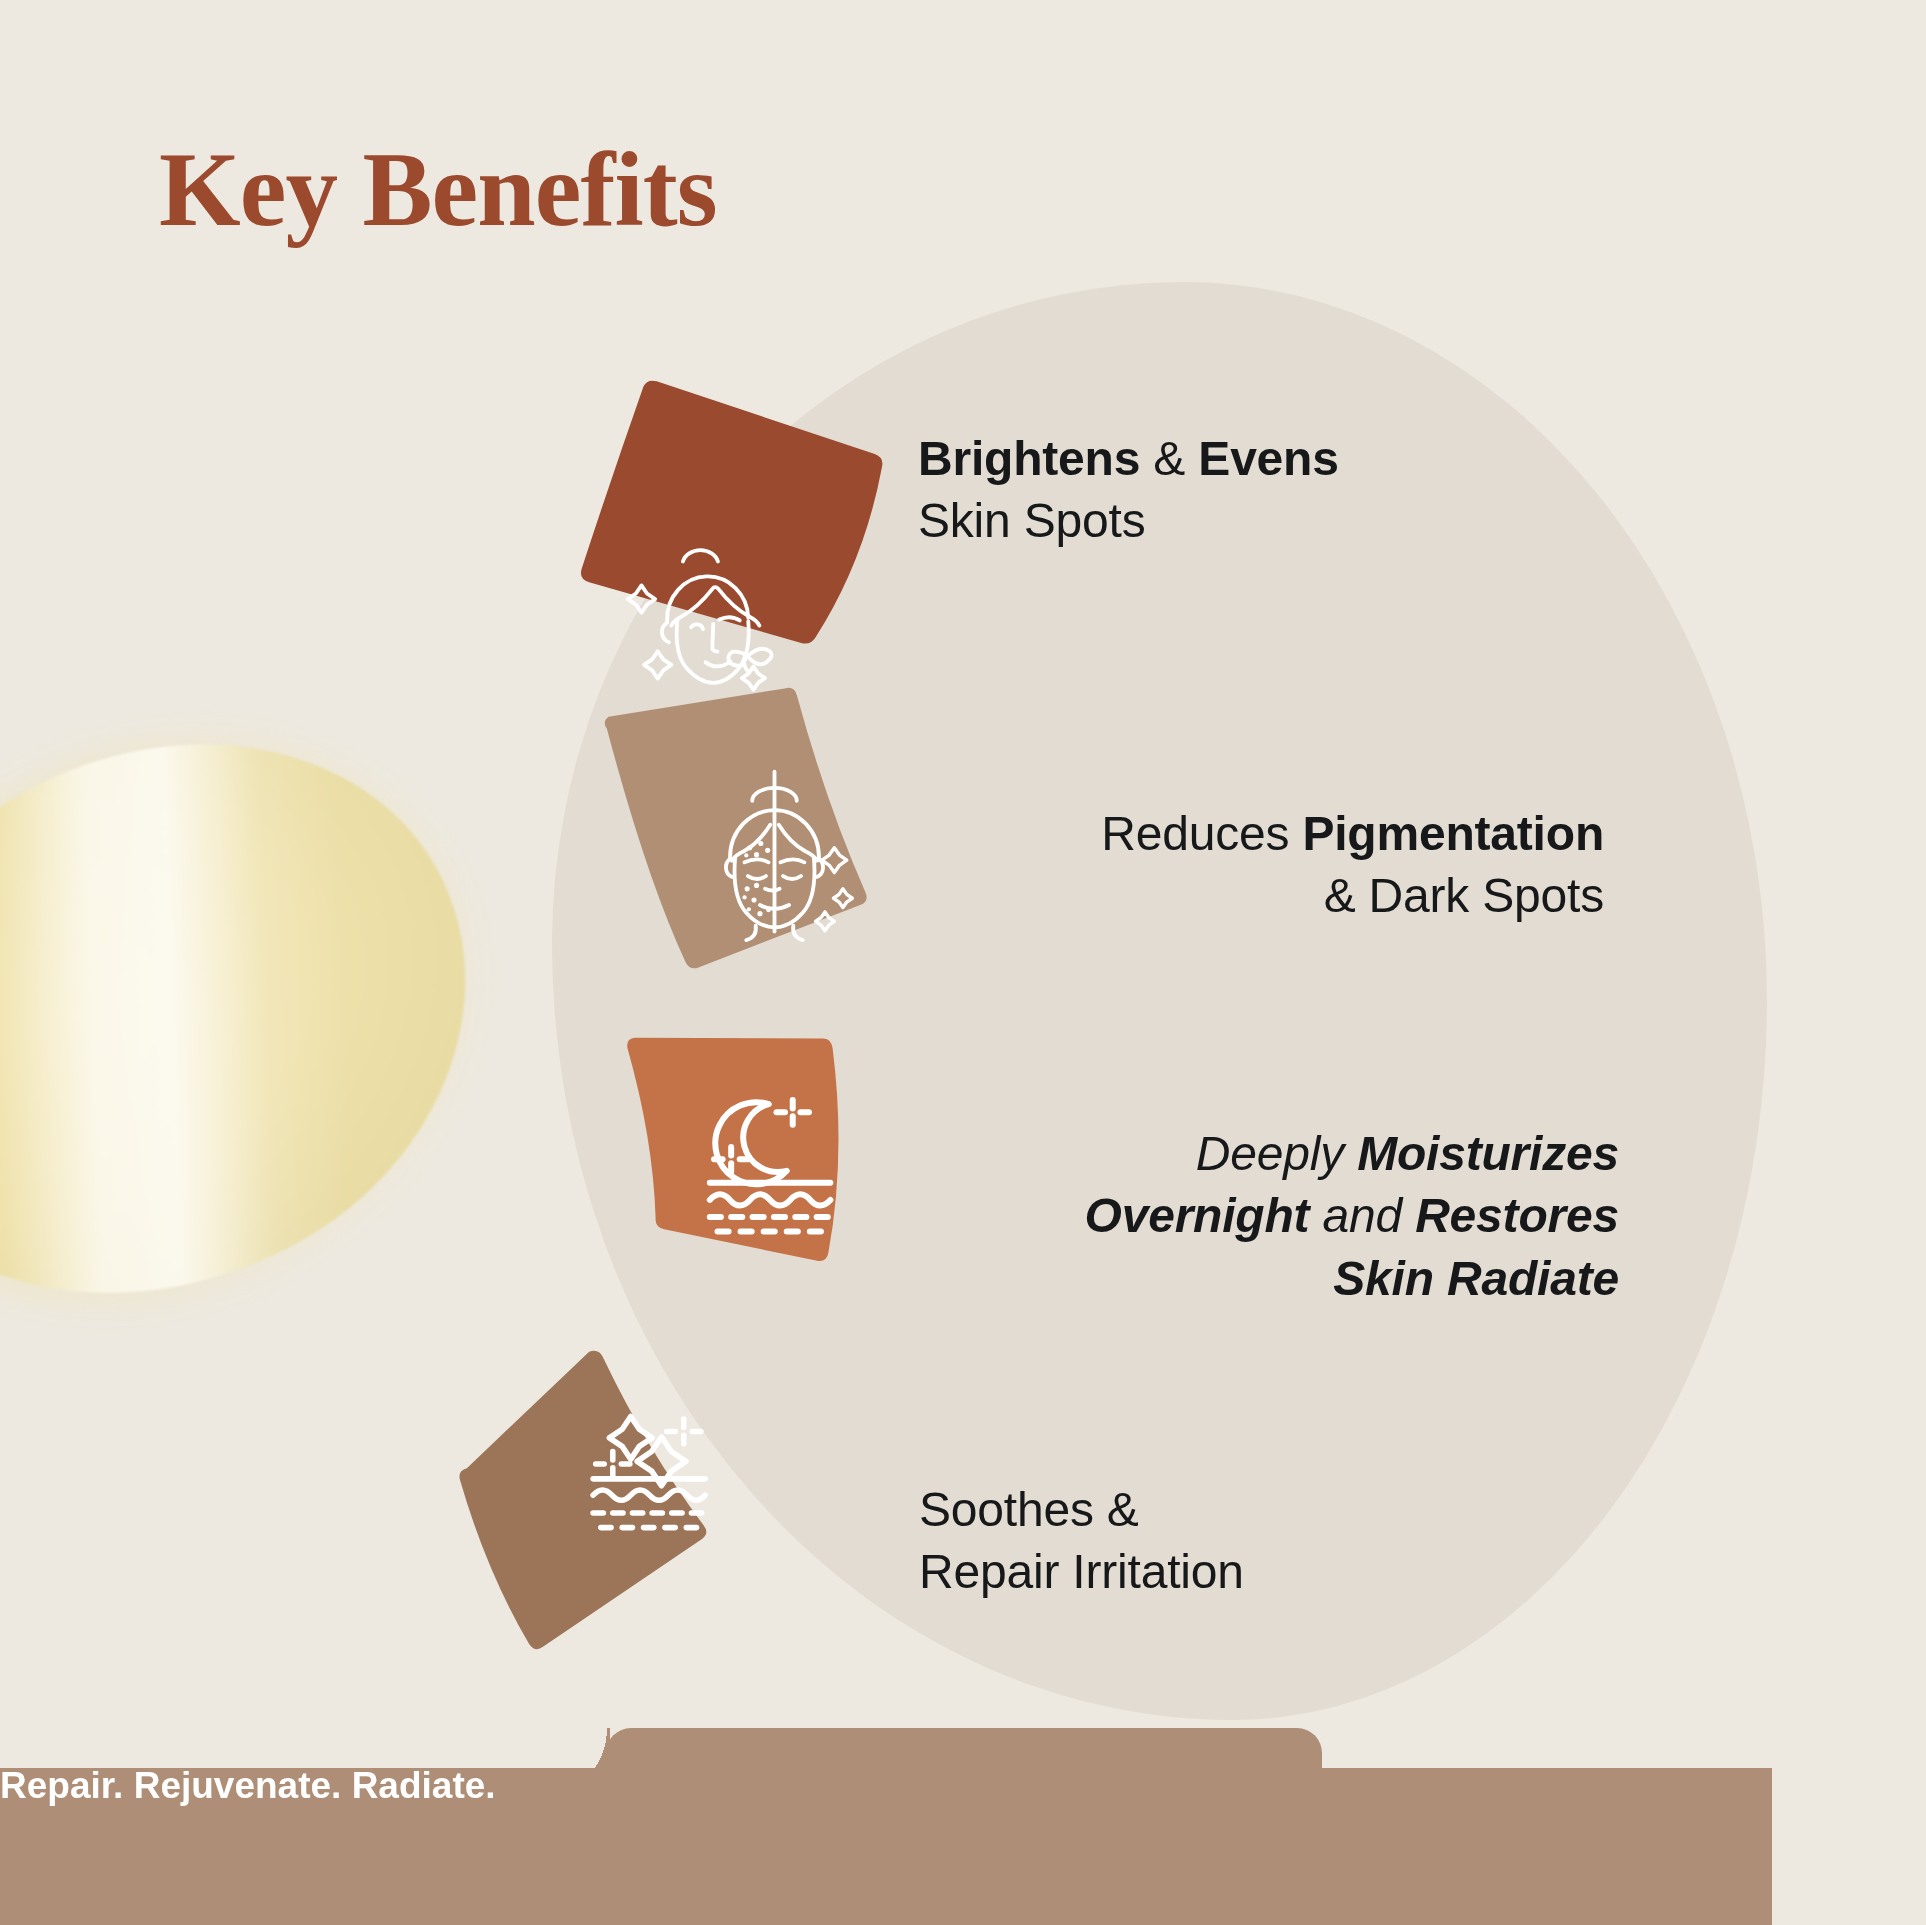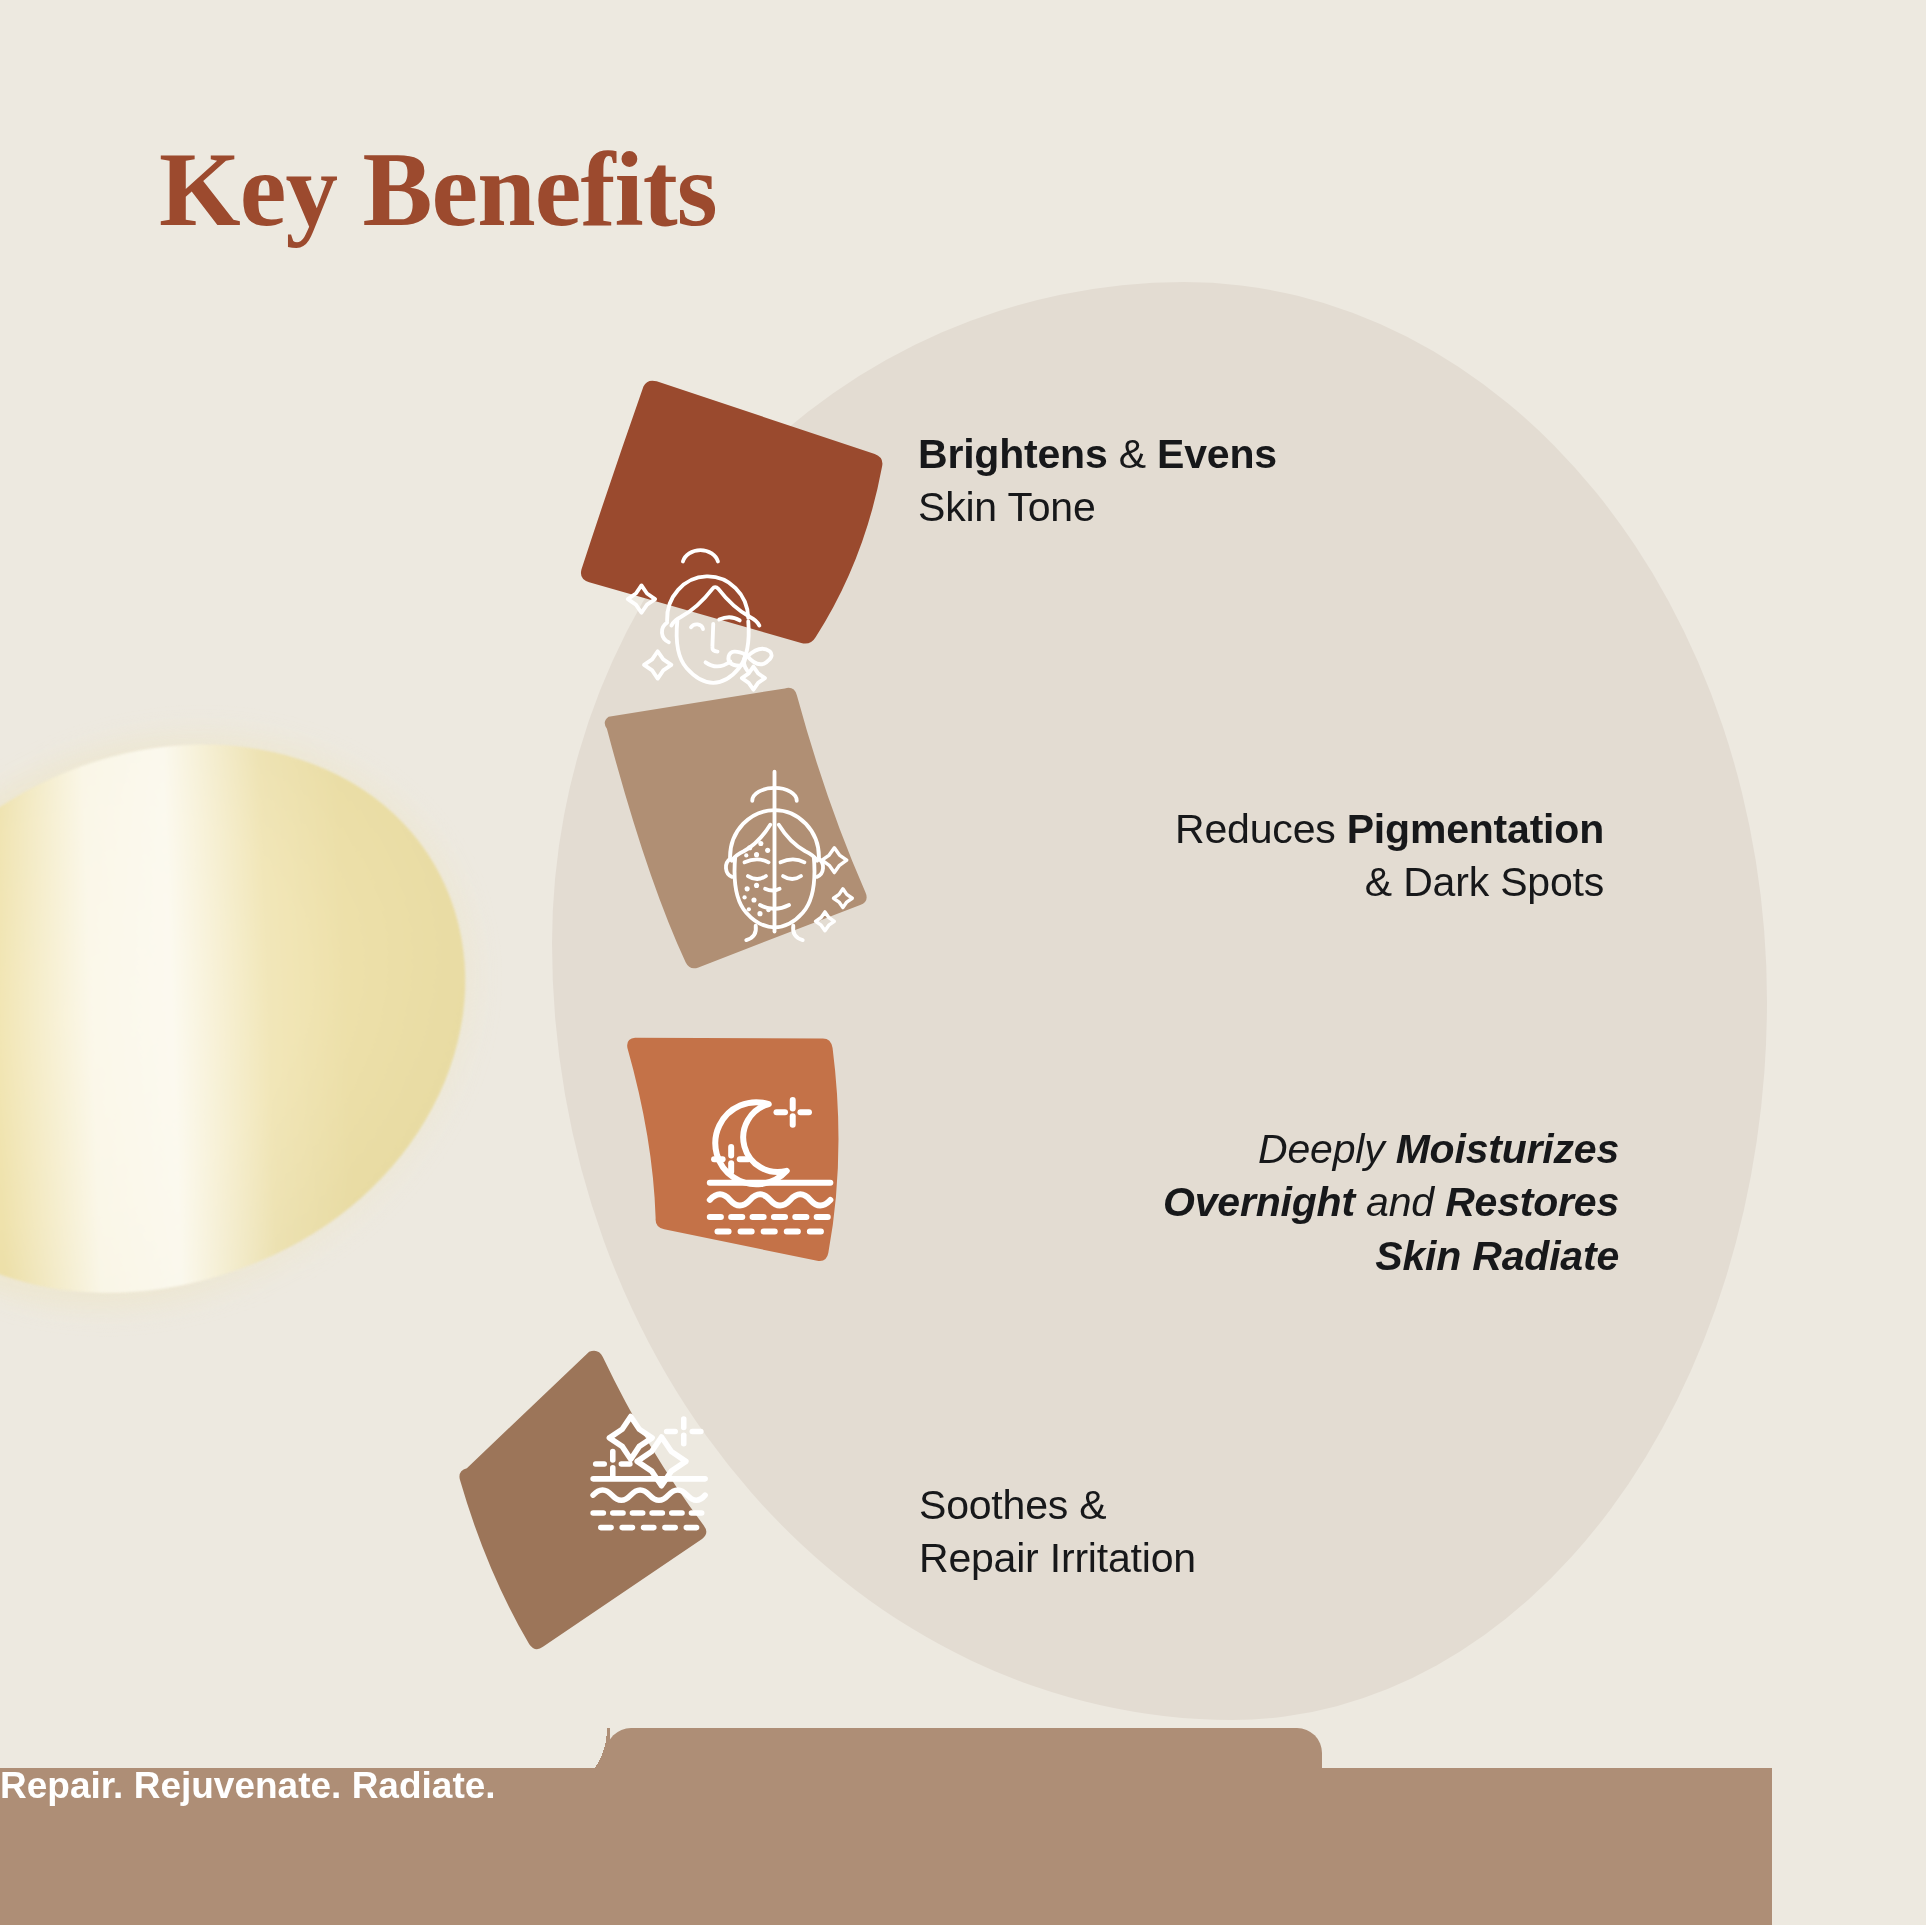--- a/index.html
+++ b/index.html
@@ -85,21 +85,21 @@
   .seg-icon {
     position: absolute;
     display: block;
   }
 
   
   .benefit-text {
     position: absolute;
     color: #17181A;
     font-family: "Liberation Sans", sans-serif;
-    font-size: 41px;
+    font-size: 48px;
     line-height: 1.30;
     letter-spacing: -0.2px;
     font-weight: 400;
   }
   .benefit-text b { font-weight: 700; }
   .benefit-text .line { display: block; white-space: nowrap; }
   .t-right { text-align: right; }
 
   
   .footer-bar {
@@ -324,21 +324,21 @@
         <line x1="26" y1="248" x2="288" y2="248" stroke-dasharray="24 22"></line>
         <line x1="44" y1="282" x2="272" y2="282" stroke-dasharray="24 26"></line>
       </g>
     </svg>
   </div>
 
   <div class="benefit-text" style="left:918px; top:428px;">
     <span class="line">
       <b>Brightens</b><span> &amp; </span><b>Evens</b>
     </span>
-    <span class="line">Skin Tone</span>
+    <span class="line">Skin Spots</span>
   </div>
 
   <div class="benefit-text t-right" style="left:770px; top:770px; width:834px;margin-top:33px;">
     <span class="line">
       <span>Reduces </span><b>Pigmentation</b>
     </span>
     <span class="line">&amp; Dark Spots</span>
   </div>
 
   <div class="benefit-text t-right" style="left:770px; top:1123px; width:849px;font-style:italic;">

